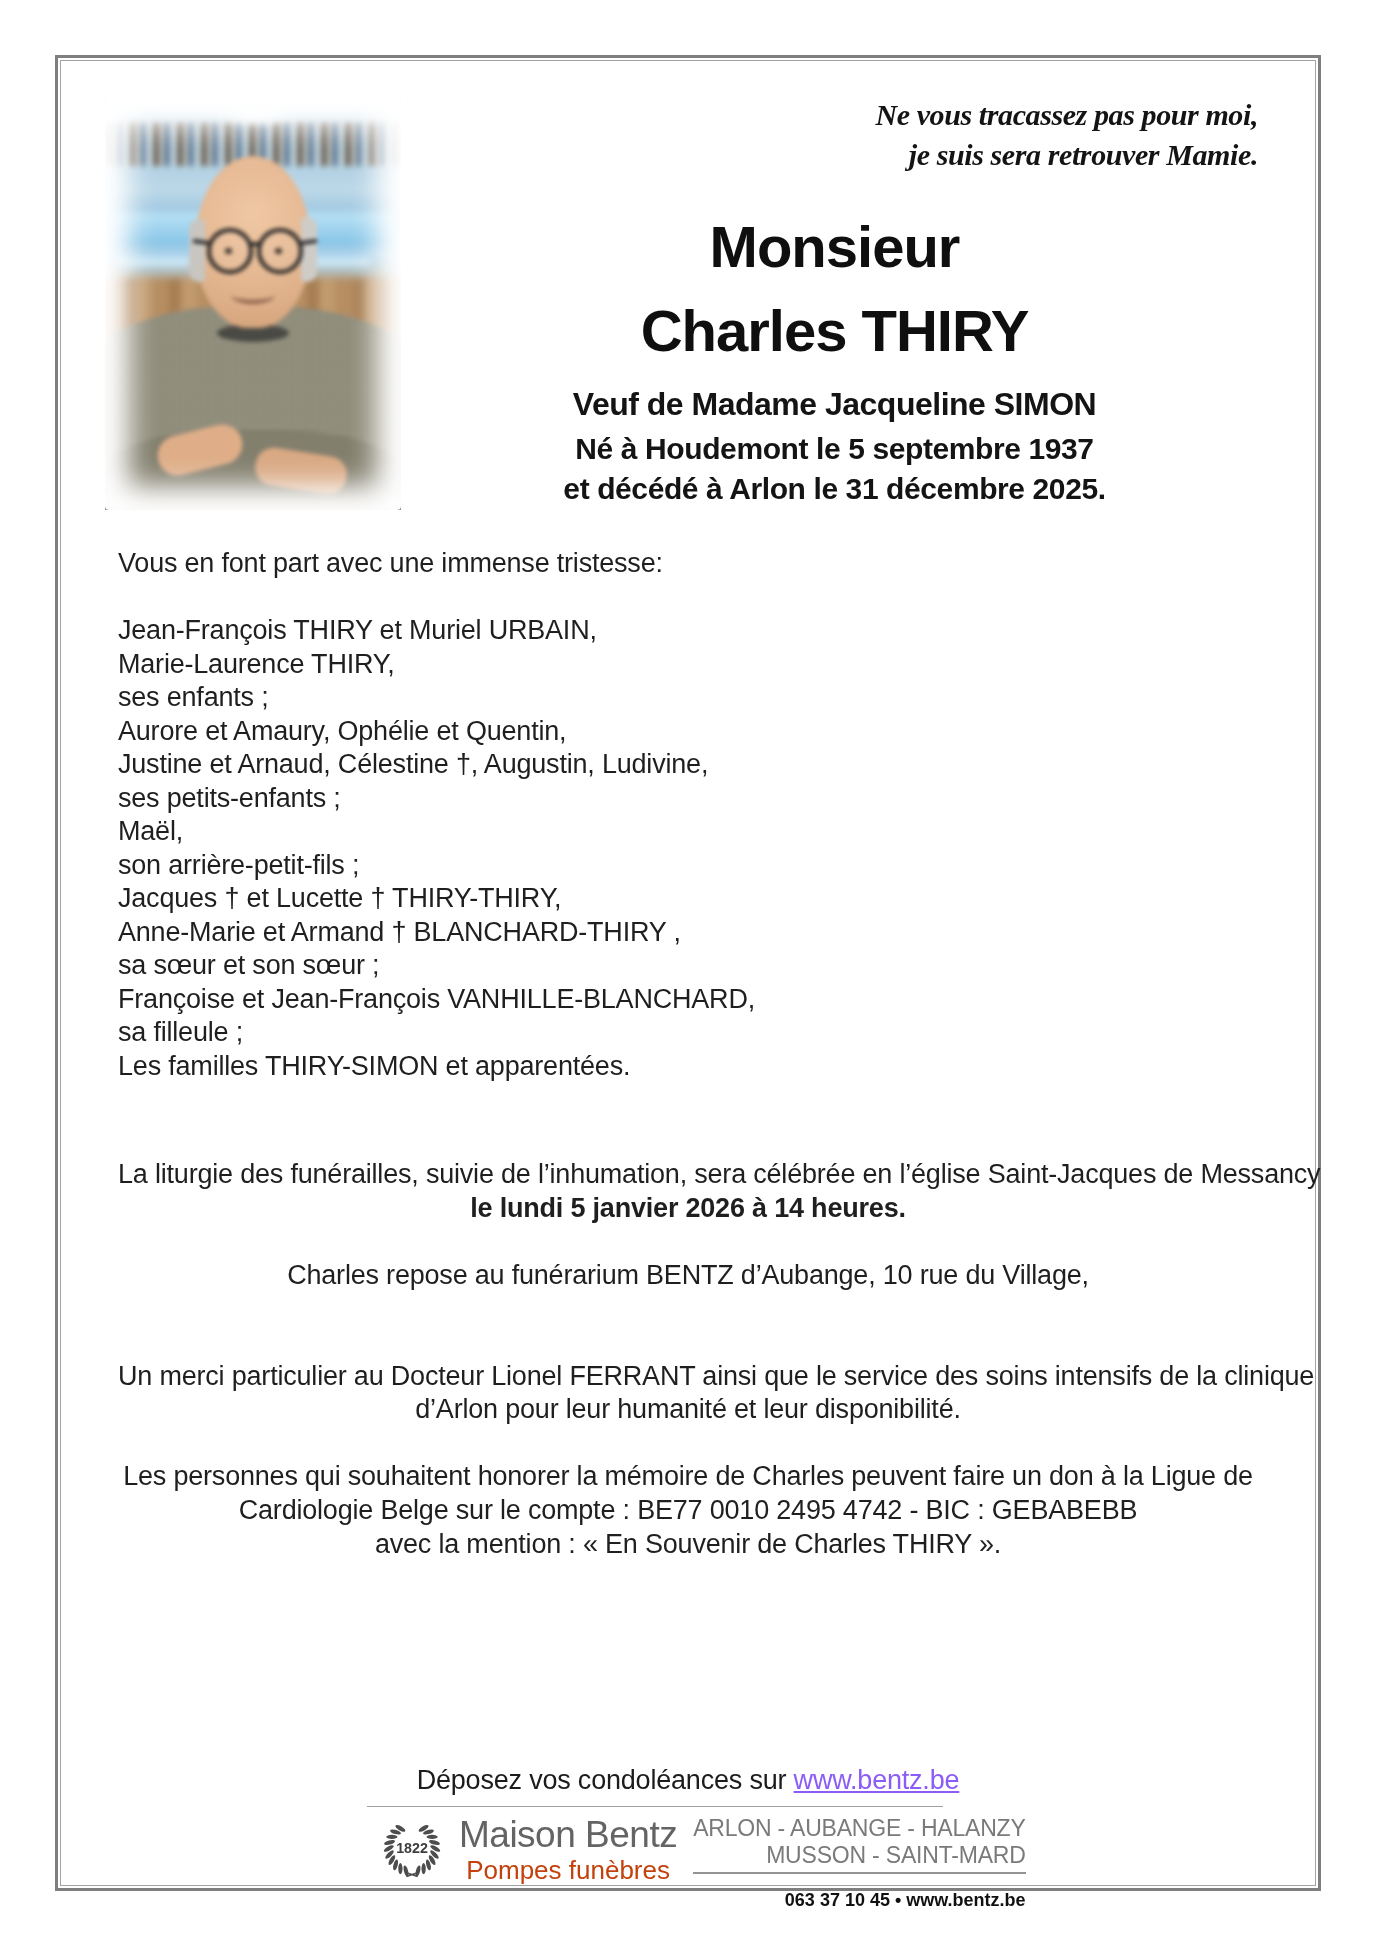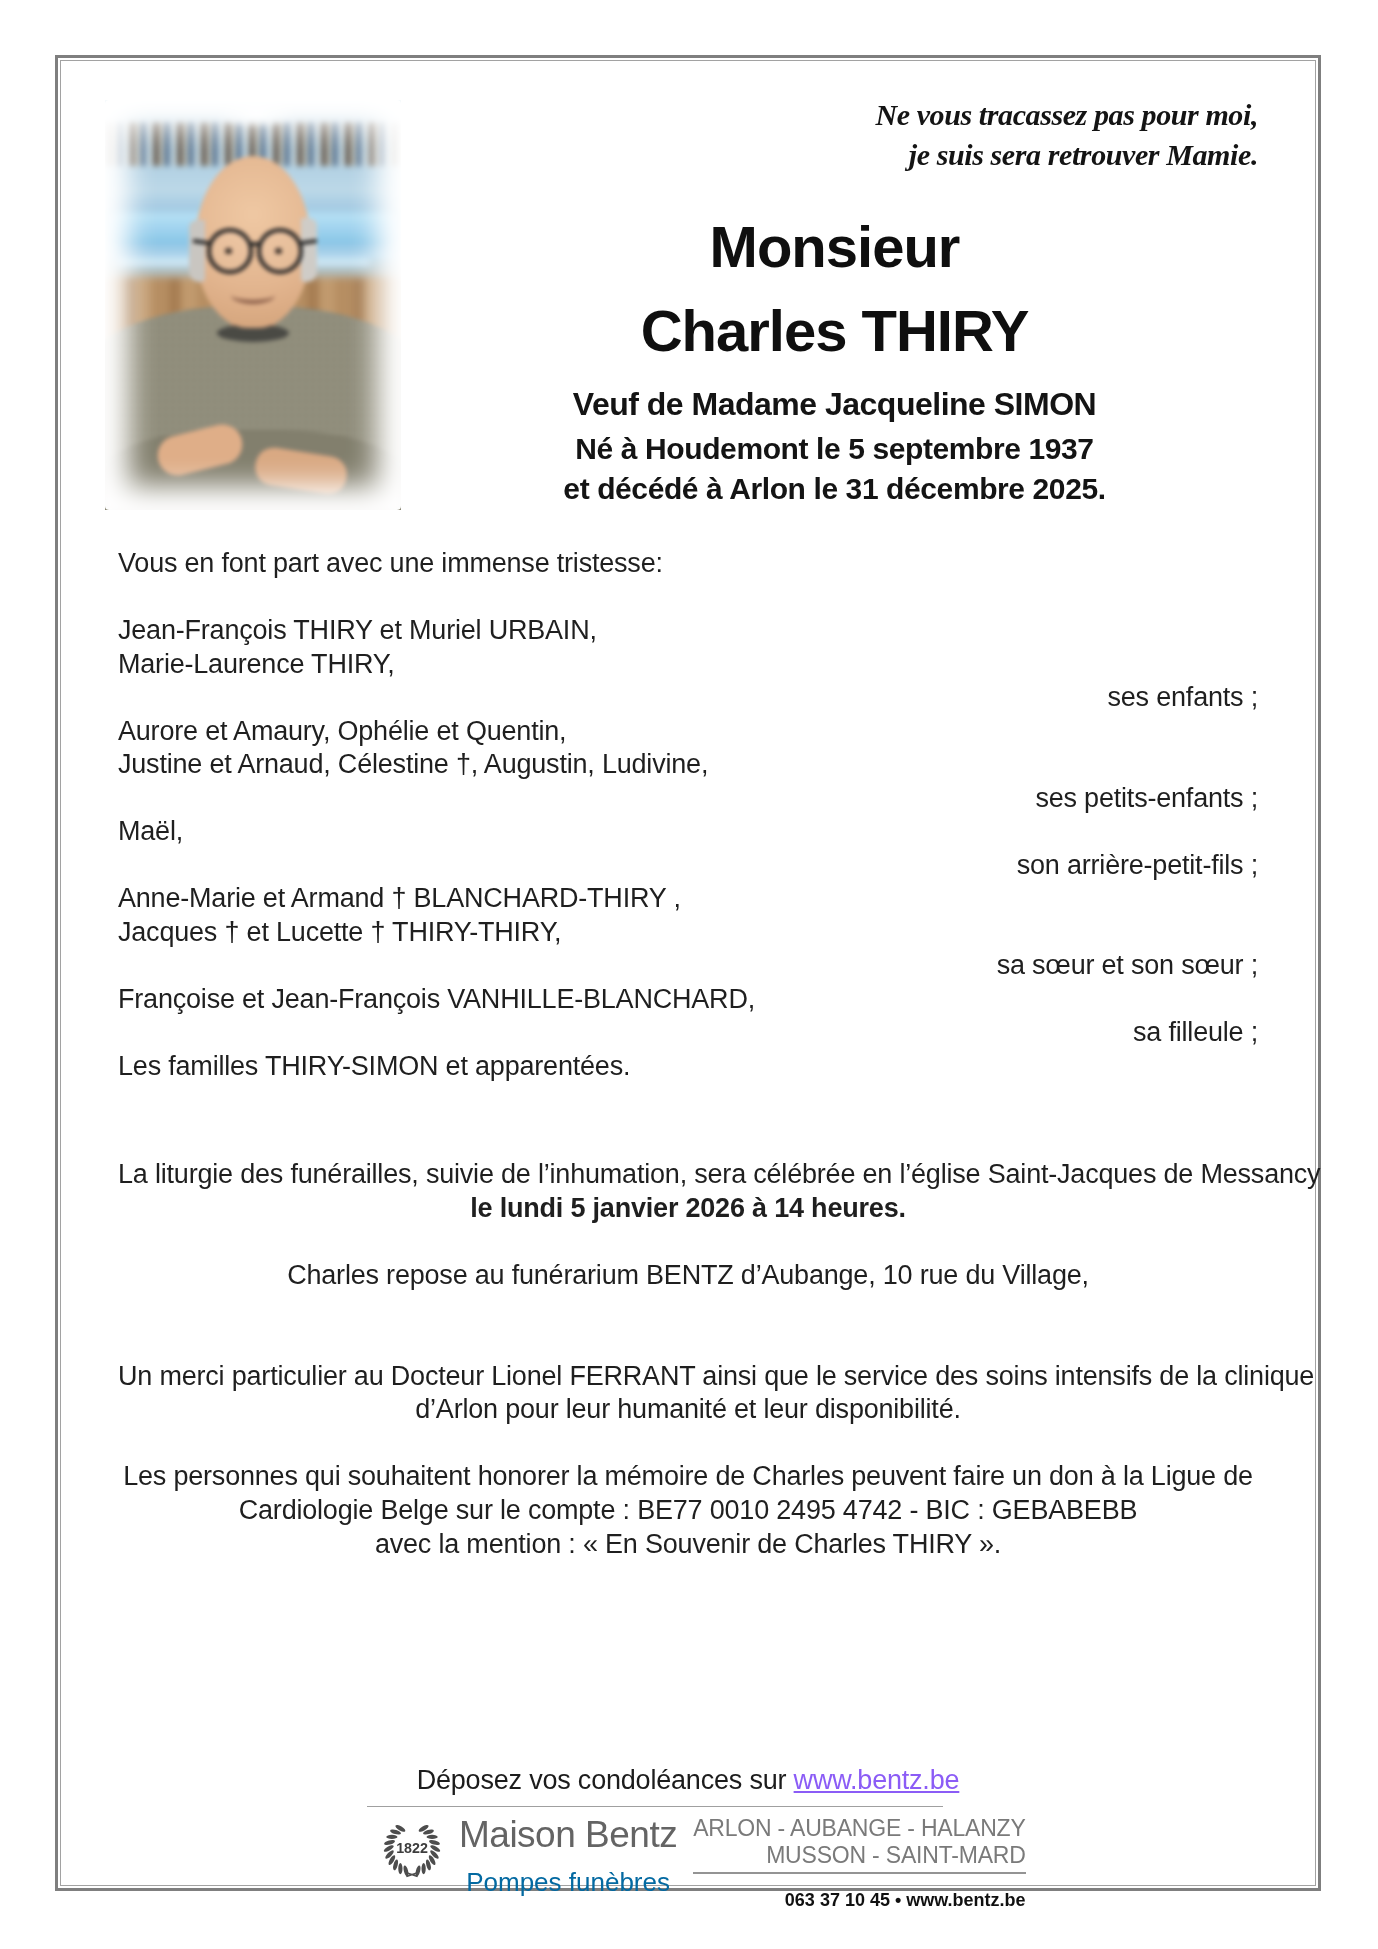--- a/index.html
+++ b/index.html
@@ -75,39 +75,39 @@
   .title-block{position:absolute;left:350px;right:57px;top:144px;text-align:center;
      font-size:58px;line-height:84px;font-weight:700;letter-spacing:-1px;color:#0f0f0f;}
   .subtitle-block{position:absolute;left:350px;right:57px;top:318px;text-align:center;color:#141414;}
   .widower-line{font-size:32px;line-height:50px;font-weight:700;letter-spacing:-.5px;}
   .life-line{font-size:30px;line-height:40px;font-weight:700;letter-spacing:-.4px;}
 
   
   .family{position:absolute;left:57px;right:57px;top:486px;font-size:27px;line-height:33.5px;
      letter-spacing:-.2px;color:#1f1f1f;}
   .family .line{min-height:33.5px;}
-  .family .right{text-align:right;}
+  .family .right{text-align:left;}
 
   
   .ceremony{position:absolute;left:57px;right:57px;top:1097px;text-align:center;
      font-size:27px;line-height:33.6px;letter-spacing:-.2px;color:#1f1f1f;}
   .ceremony .line{min-height:33.6px;}
   .ceremony .bold{font-weight:700;}
 
   
   .condolence{position:absolute;left:0;right:0;top:1704px;text-align:center;
      font-size:27px;letter-spacing:-.2px;color:#1c1c1c;}
   .condolence a{color:#8b5cf6;text-decoration:underline;}
 
   .brand{position:absolute;left:306px;top:1745px;width:576px;border-top:1px solid #a0a0a0;
      padding:8px 0 0 14px;display:flex;align-items:flex-start;gap:16px;}
   .wreath{width:62px;height:67px;flex:0 0 auto;}
   .brand-names{width:240px;text-align:center;}
   .brand-name{font-size:37px;line-height:40px;font-weight:500;color:#646464;letter-spacing:-.5px;}
-  .brand-sub{font-size:26px;line-height:28px;color:#0369a1;margin-top:13px;}
+  .brand-sub{font-size:26px;line-height:28px;color:#c2410c;margin-top:1px;}
   .brand-right{margin-left:auto;text-align:right;}
   .towns{font-size:23px;line-height:26.5px;color:#7a7a7a;letter-spacing:-.2px;
      border-bottom:2px solid #949494;padding-bottom:4px;}
   .phone{font-size:18px;line-height:28px;font-weight:700;color:#101010;margin-top:12px;}
 </style>
 </head>
 <body>
 
 <div class="frame">
  <div class="frame-inner">
@@ -163,22 +163,22 @@
       <div class="line nw">Vous en font part avec une immense tristesse:</div>
       <div class="line"></div>
       <div class="line nw">Jean-François THIRY et Muriel URBAIN,</div>
       <div class="line nw">Marie-Laurence THIRY,</div>
       <div class="line right nw">ses enfants ;</div>
       <div class="line nw">Aurore et Amaury, Ophélie et Quentin,</div>
       <div class="line nw">Justine et Arnaud, Célestine †, Augustin, Ludivine,</div>
       <div class="line right nw">ses petits-enfants ;</div>
       <div class="line nw">Maël,</div>
       <div class="line right nw">son arrière-petit-fils ;</div>
+      <div class="line nw">Jacques † et Lucette † THIRY-THIRY,</div>
       <div class="line nw">Anne-Marie et Armand † BLANCHARD-THIRY ,</div>
-      <div class="line nw">Jacques † et Lucette † THIRY-THIRY,</div>
       <div class="line right nw">sa sœur et son sœur ;</div>
       <div class="line nw">Françoise et Jean-François VANHILLE-BLANCHARD,</div>
       <div class="line right nw">sa filleule ;</div>
       <div class="line nw">Les familles THIRY-SIMON et apparentées.</div>
     </div>
 
     <div class="ceremony">
       <div class="line nw">La liturgie des funérailles, suivie de l’inhumation, sera célébrée en l’église Saint-Jacques de Messancy</div>
       <div class="line bold nw">le lundi 5 janvier 2026 à 14 heures.</div>
       <div class="line"></div>

